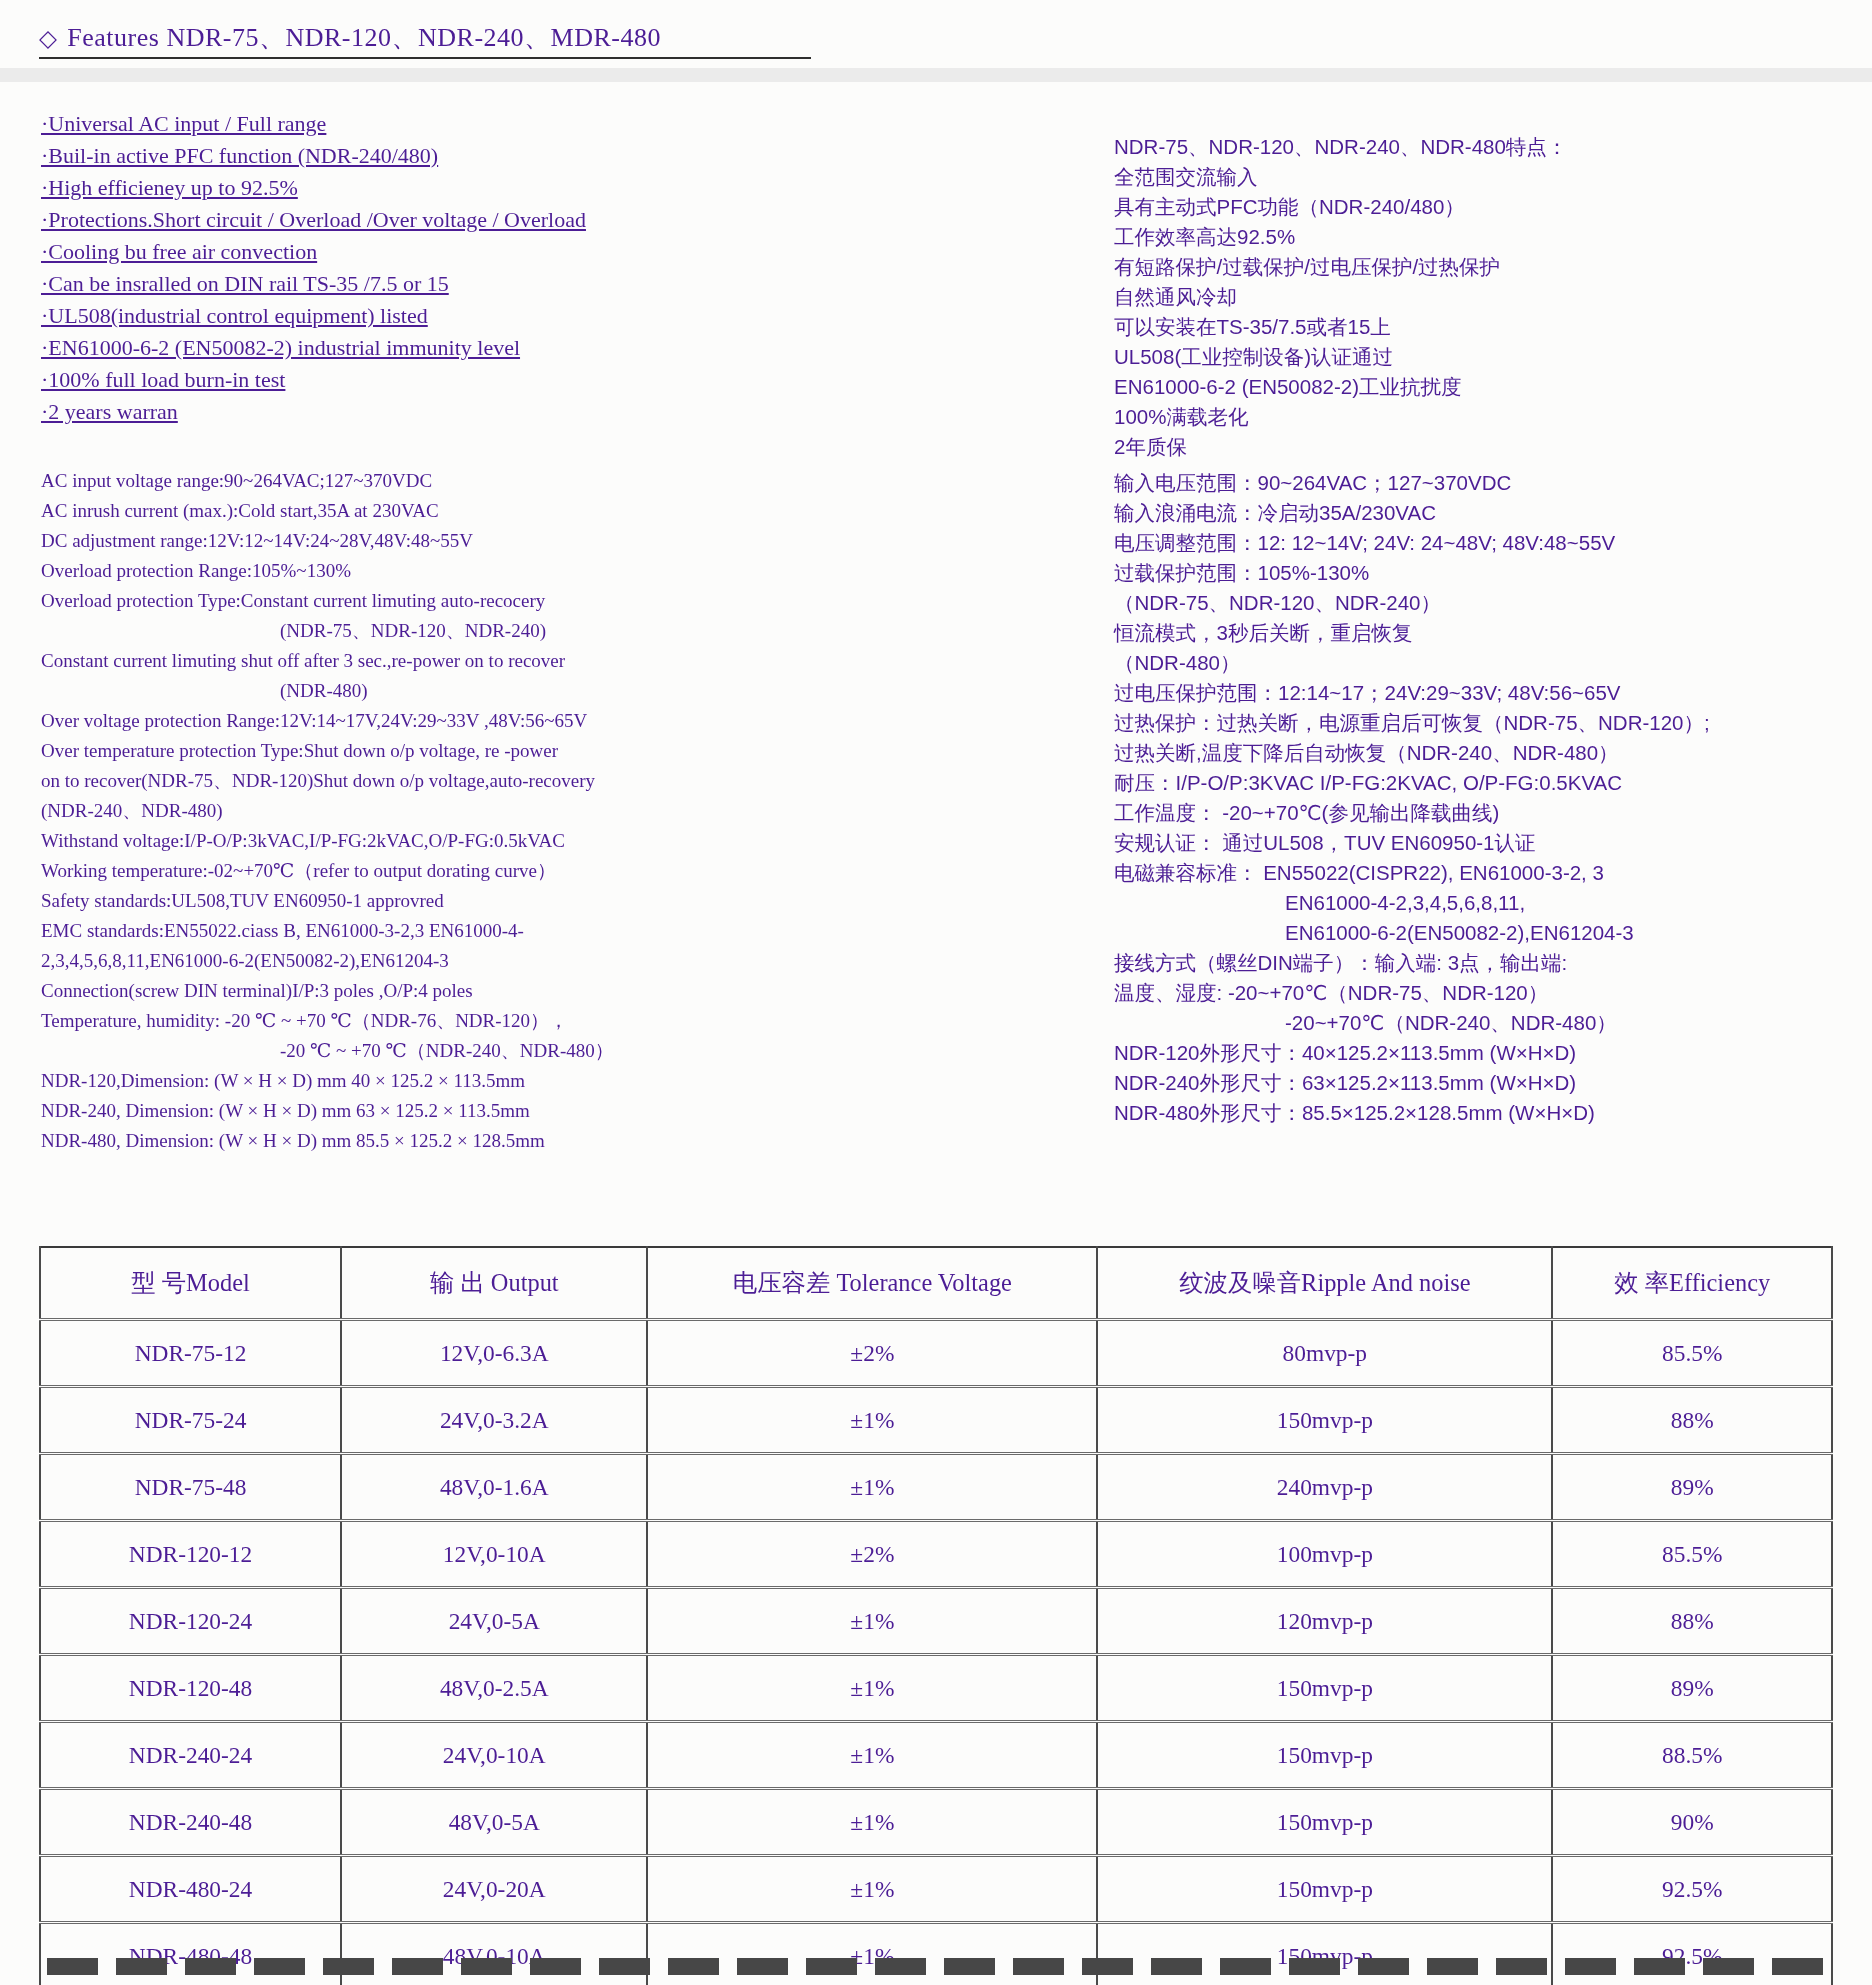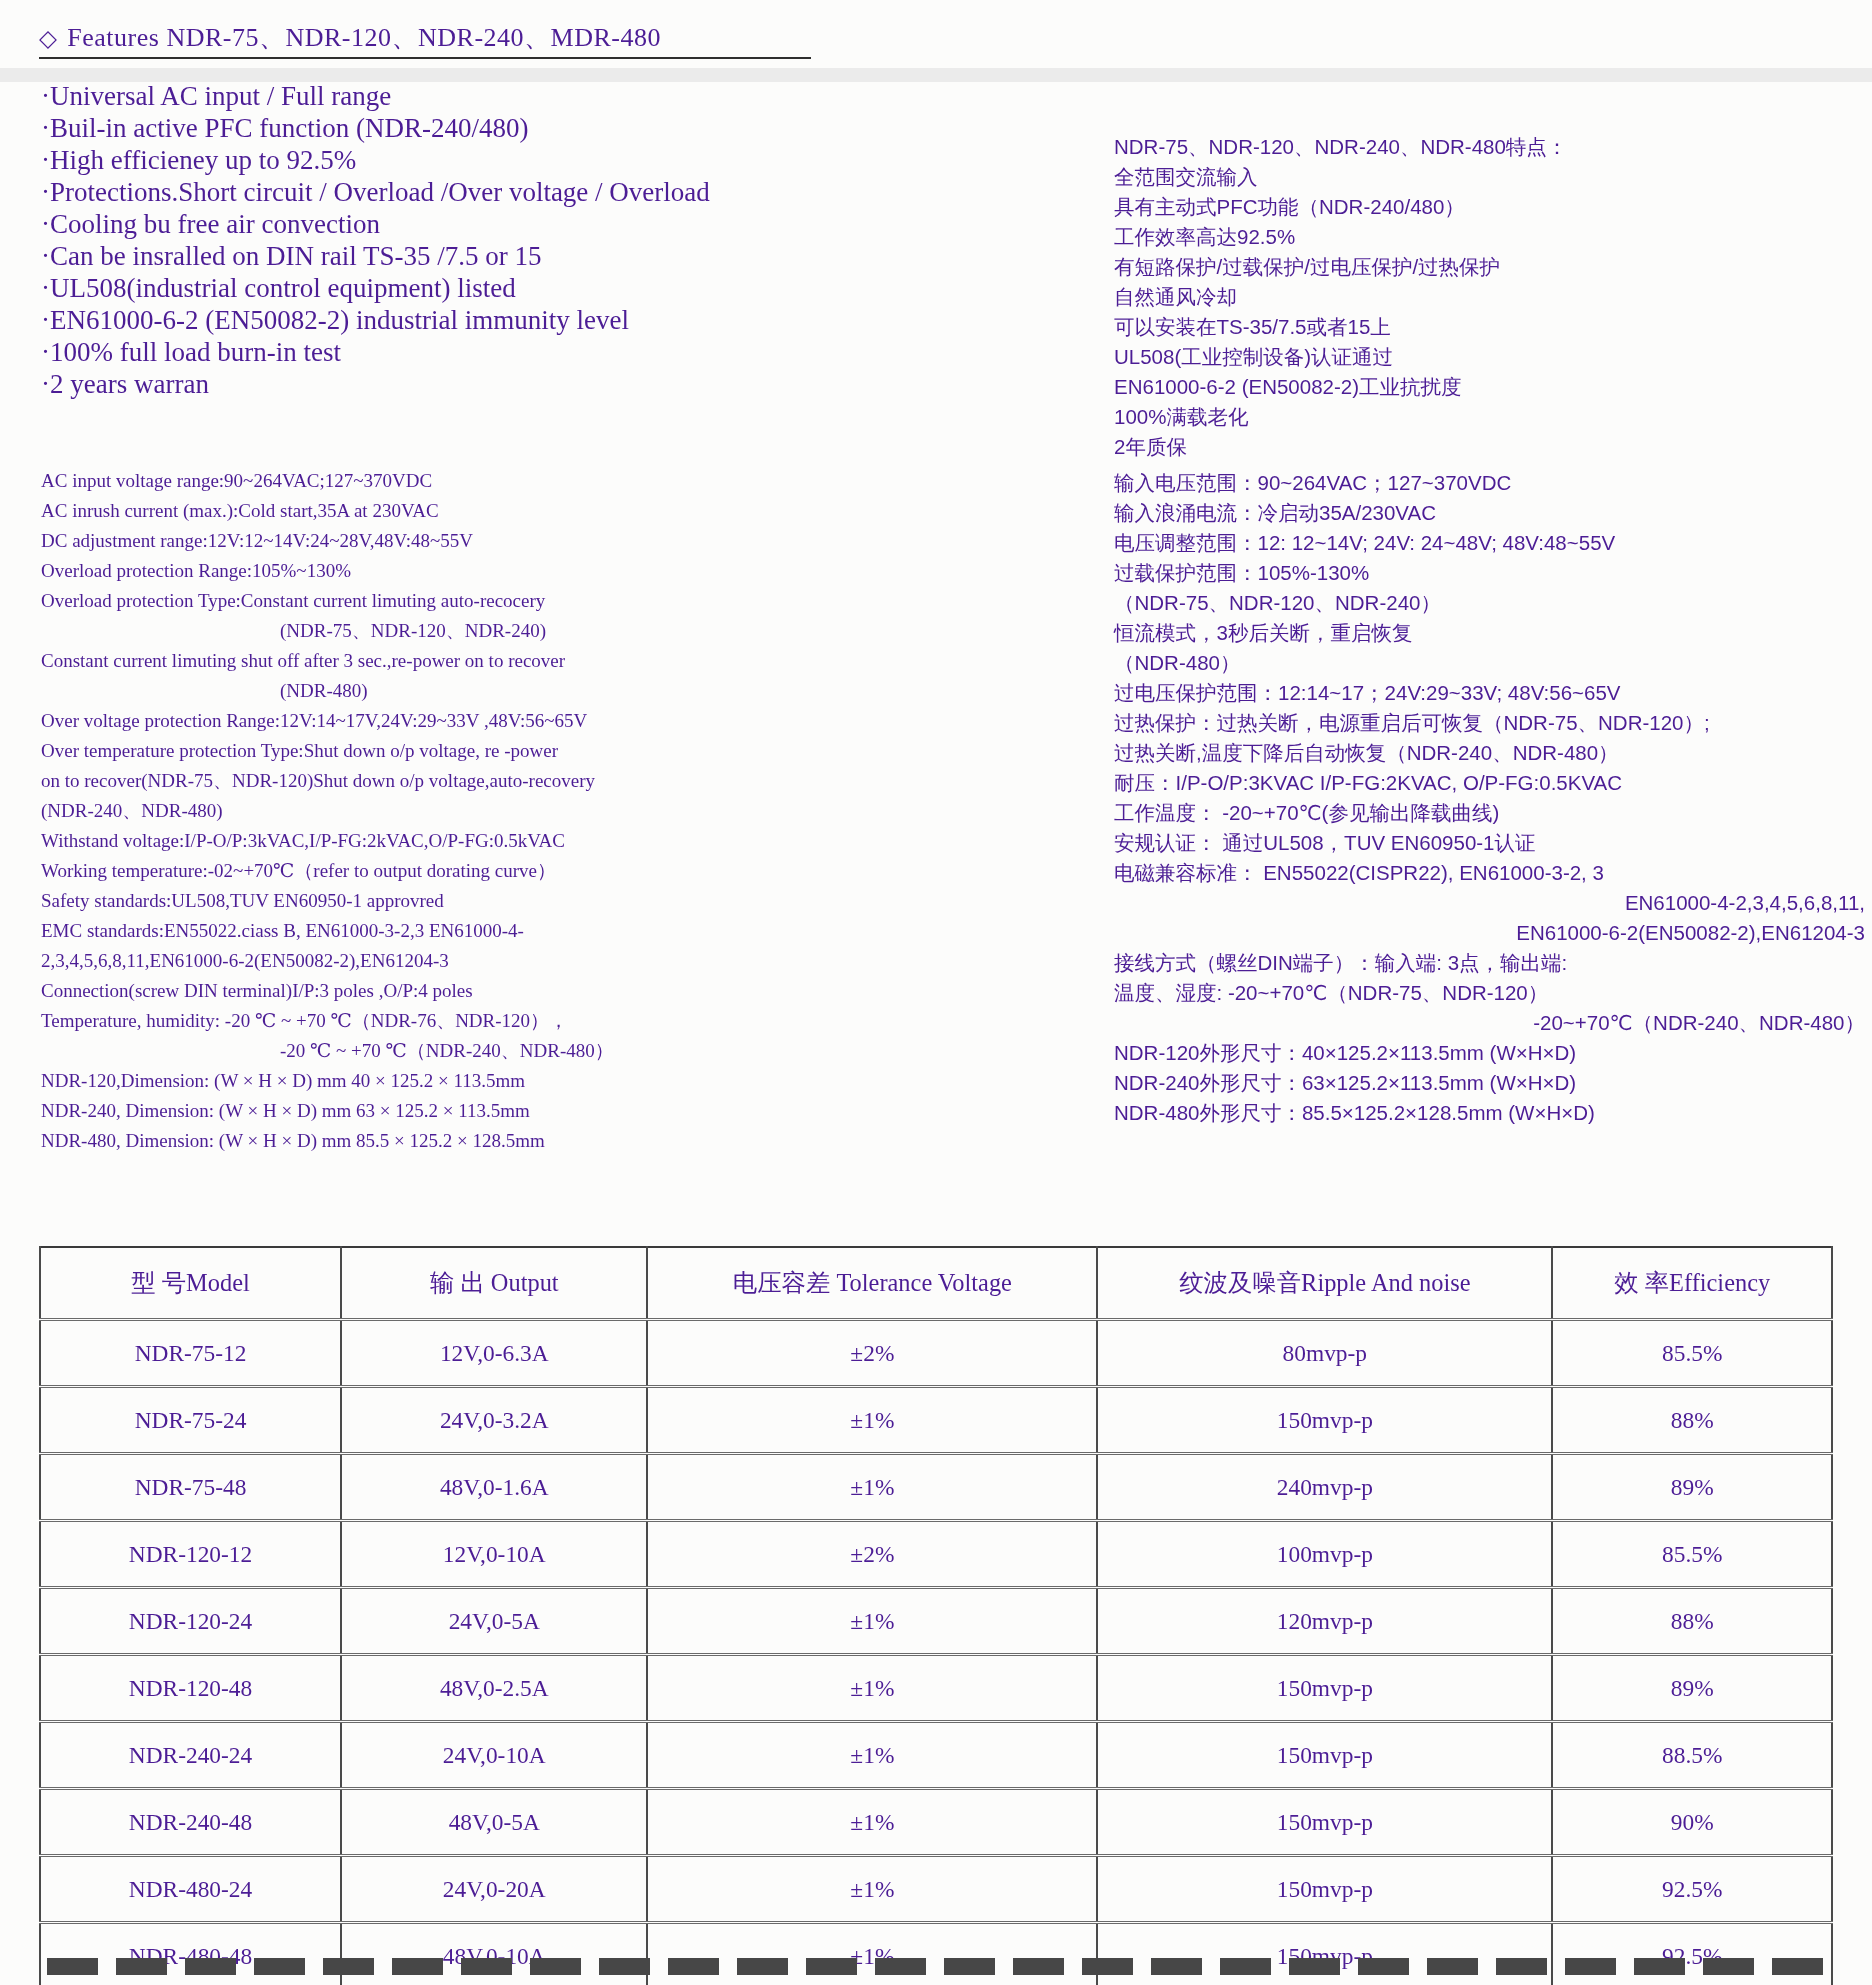--- a/index.html
+++ b/index.html
@@ -18,38 +18,38 @@
   .title{
     position:absolute;left:39px;top:19.5px;
     font-size:26px;letter-spacing:0.5px;white-space:nowrap;
   }
   .title .diamond{font-size:23.4px;margin-right:9.8px;}
   .title-rule{
     position:absolute;left:39px;top:57px;width:772px;height:0;
     border-top:2px solid #2e2e2e;
   }
   .features-en{
-    position:absolute;left:41px;top:80px;width:800px;
-    font-size:27px;line-height:32px;white-space:nowrap;
+    position:absolute;left:41px;top:108px;width:800px;
+    font-size:22px;line-height:32px;white-space:nowrap;text-decoration:underline;
   }
   .features-zh{
     position:absolute;left:1114px;top:99px;width:741px;
     font-family:"Liberation Sans","DejaVu Sans",sans-serif;
     font-size:20.5px;line-height:30px;white-space:nowrap;margin-top:33px;
   }
   .specs-en{
     position:absolute;left:41px;top:466px;width:809px;
     font-size:19px;line-height:30px;white-space:nowrap;
   }
   .specs-zh{
     position:absolute;left:1114px;top:468px;width:751px;
     font-family:"Liberation Sans","DejaVu Sans",sans-serif;
     font-size:20.5px;line-height:30px;white-space:nowrap;
   }
-  .indent-1{padding-left:171px;text-align:right;}
+  .indent-1{padding-left:171px;}
   .indent-2{padding-left:239px;}
   table.spec{
     position:absolute;left:39px;top:1246px;width:1794px;
     border-collapse:collapse;table-layout:fixed;
     border:2px solid #3a3a3a;
     font-size:23.4px;text-align:center;
   }
   table.spec col.c1{width:16.8%;}
   table.spec col.c2{width:17.1%;}
   table.spec col.c3{width:25.1%;}

